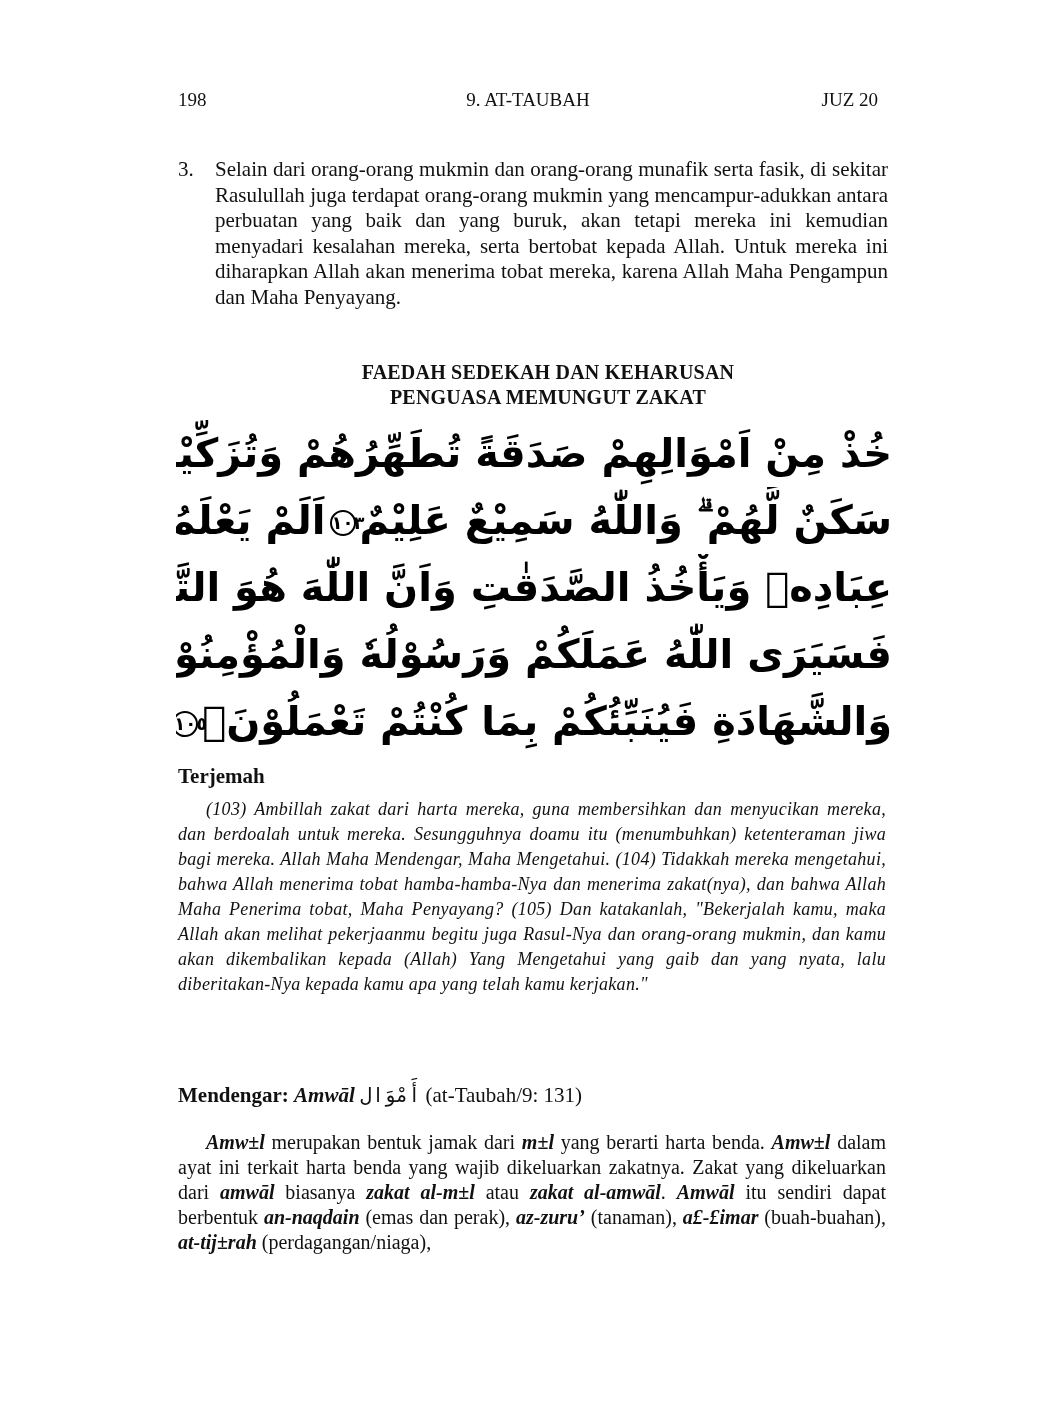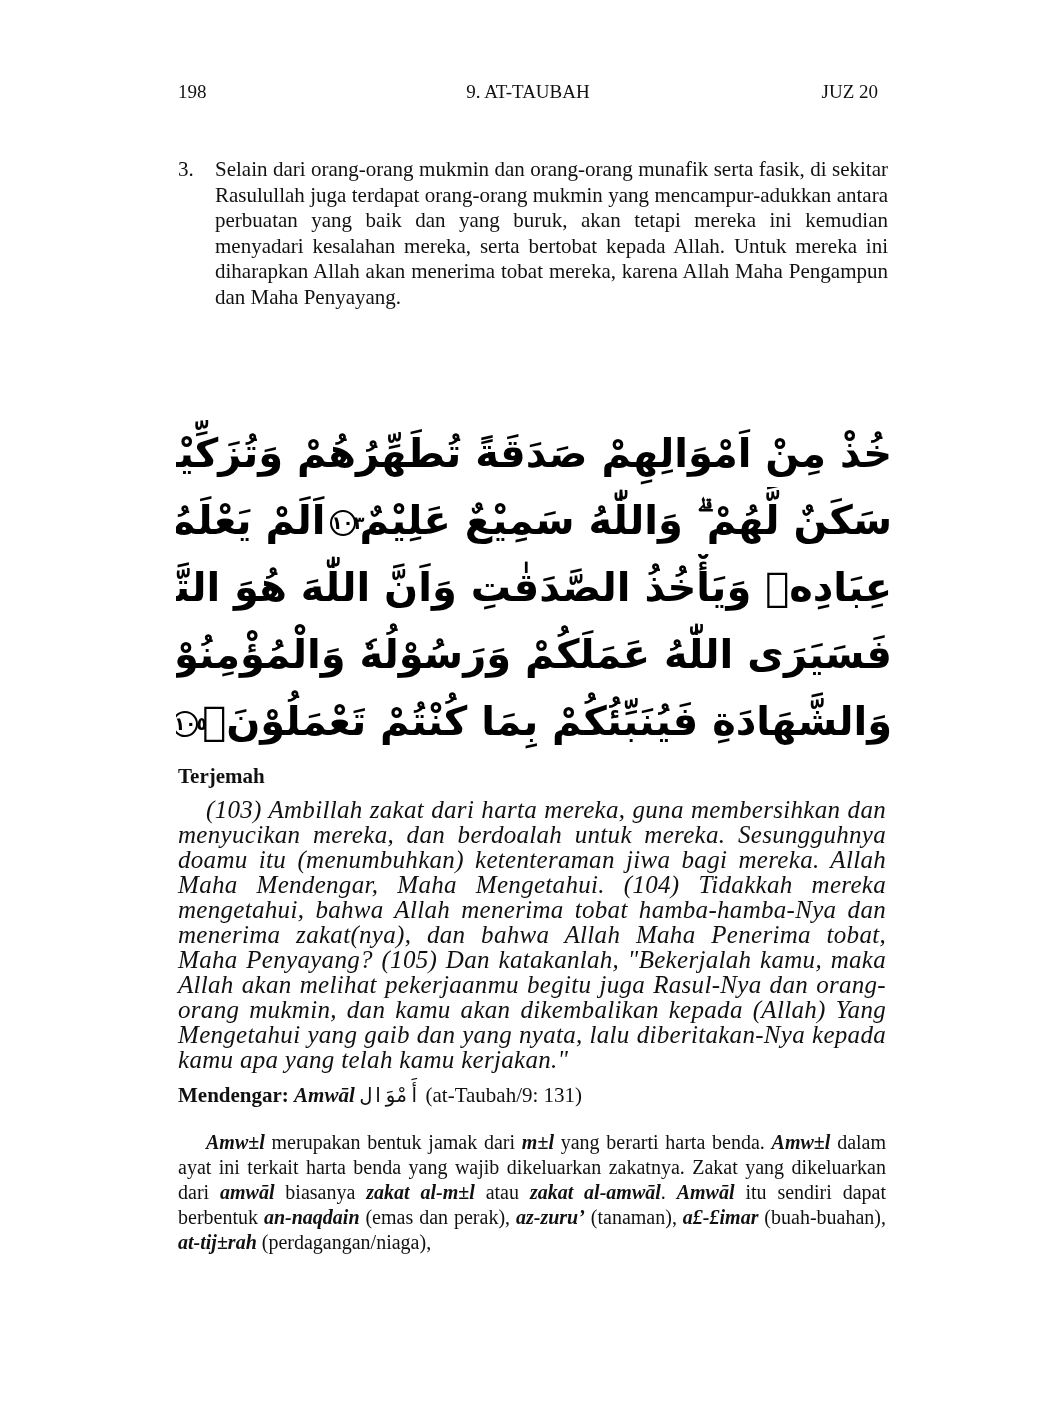--- a/index.html
+++ b/index.html
@@ -1,21 +1,21 @@
 <!DOCTYPE html>
 <html><head>
   <meta charset="utf-8">
   <style>
     html, body { margin: 0; padding: 0; background: #ffffff; }
     body {
       width: 1063px; height: 1417px; position: relative; overflow: hidden;
       font-family: "Liberation Serif", serif; color: #111111;
     }
     .running-head {
-      position: absolute; top: 80px; left: 178px; width: 700px; height: 24px;
+      position: absolute; top: 88px; left: 178px; width: 700px; height: 24px;
       font-size: 19px; display: flex; justify-content: space-between; align-items: center;
     }
     .rh-center { position: absolute; left: 50%; transform: translateX(-50%); white-space: nowrap; }
     .list-item {
       position: absolute; top: 157px; left: 178px; width: 710px;
       font-size: 21px; line-height: 25.5px; display: flex;
     }
     .list-num { width: 37px; flex: none; }
     .list-text { flex: 1; text-align: justify; }
     .section-title {
@@ -34,21 +34,21 @@
       display: inline-block; font-size: 18px; border: 2px solid #000; border-radius: 50%;
       width: 22px; height: 22px; line-height: 22px; text-align: center; vertical-align: middle;
       font-weight: bold; margin: 0 4px; direction: ltr;
     }
     .sub-heading {
       position: absolute; top: 764px; left: 178px;
       font-weight: bold; font-size: 21px;
     }
     .translation {
       position: absolute; top: 797px; left: 178px; width: 708px;
-      font-style: italic; font-size: 25px; line-height: 25px; text-align: justify;
+      font-style: italic; font-size: 18px; line-height: 25px; text-align: justify;
       text-indent: 28px; letter-spacing: 0.3px;
     }
     .kosakata {
       position: absolute; top: 1083px; left: 178px; width: 708px; font-size: 21px;
     }
     .kosakata b { font-weight: bold; }
     .kosakata .arab { font-family: Liberation Mono, monospace; font-size: 20px; }
     .body-para {
       position: absolute; top: 1130px; left: 178px; width: 708px;
       font-size: 20px; line-height: 25px; text-align: justify; text-indent: 28px;
@@ -63,20 +63,22 @@
   <span class="rh-center">9. AT-TAUBAH</span>
   <span>JUZ 20</span>
 </div>
 
 <div class="list-item">
   <span class="list-num">3.</span>
   <span class="list-text">Selain dari orang-orang mukmin dan orang-orang munafik serta fasik, di sekitar Rasulullah juga terdapat orang-orang mukmin yang mencampur-adukkan antara perbuatan yang baik dan yang buruk, akan tetapi mereka ini kemudian menyadari kesalahan mereka, serta bertobat kepada Allah. Untuk mereka ini diharapkan Allah akan menerima tobat mereka, karena Allah Maha Pengampun dan Maha Penyayang.</span>
 </div>
 
 <div class="section-title">
+  <div>FAEDAH SEDEKAH DAN KEHARUSAN</div>
+  <div>PENGUASA MEMUNGUT ZAKAT</div>
 </div>
 
 <div class="arabic-block">
   <span class="arabic-line">خُذْ مِنْ اَمْوَالِهِمْ صَدَقَةً تُطَهِّرُهُمْ وَتُزَكِّيْهِمْ بِهَا وَصَلِّ عَلَيْهِمْ ۗ اِنَّ صَلٰوتَكَ</span>
   <span class="arabic-line"><span>سَكَنٌ لَّهُمْ ۗ وَاللّٰهُ سَمِيْعٌ عَلِيْمٌ</span><span class="ayah-mark">١٠٣</span><span>اَلَمْ يَعْلَمُوْٓا اَنَّ اللّٰهَ هُوَ يَقْبَلُ التَّوْبَةَ عَنْ</span></span>
   <span class="arabic-line"><span>عِبَادِهٖ وَيَأْخُذُ الصَّدَقٰتِ وَاَنَّ اللّٰهَ هُوَ التَّوَّابُ الرَّحِيْمُ</span></span>
   <span class="arabic-line">فَسَيَرَى اللّٰهُ عَمَلَكُمْ وَرَسُوْلُهٗ وَالْمُؤْمِنُوْنَ ۗ وَسَتُرَدُّوْنَ اِلٰى عٰلِمِ الْغَيْبِ</span>
   <span class="arabic-line last"><span>وَالشَّهَادَةِ فَيُنَبِّئُكُمْ بِمَا كُنْتُمْ تَعْمَلُوْنَۙ</span><span class="ayah-mark">١٠٥</span></span>
 </div>
 

